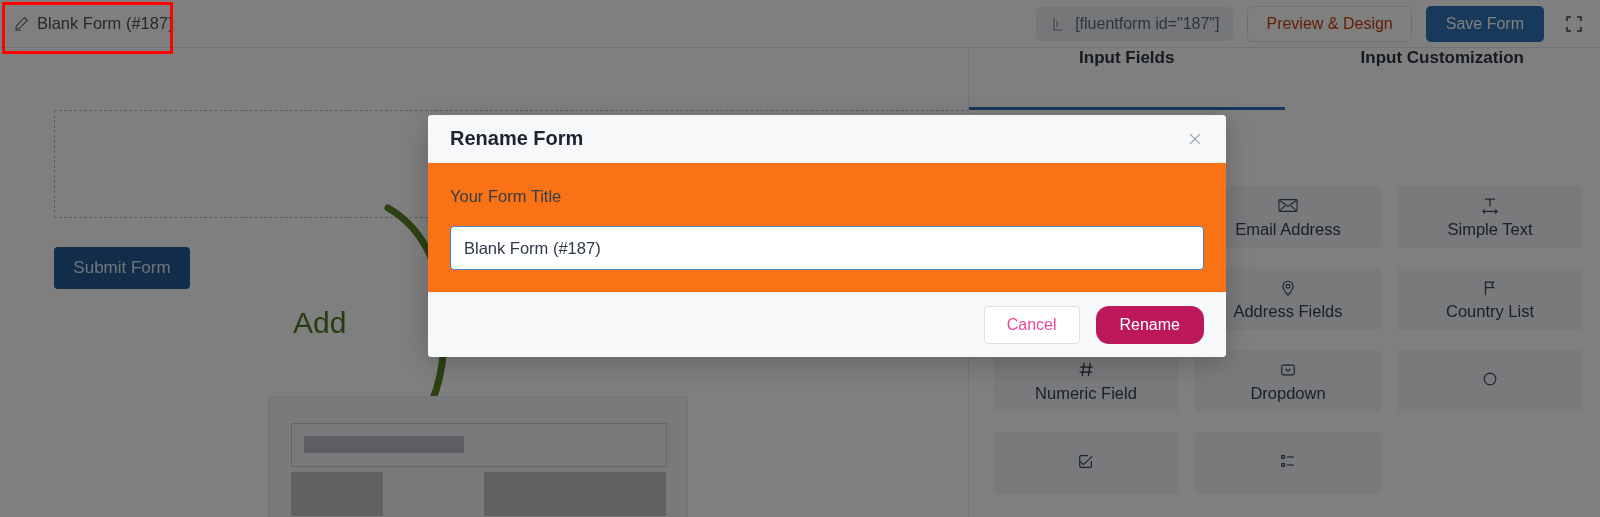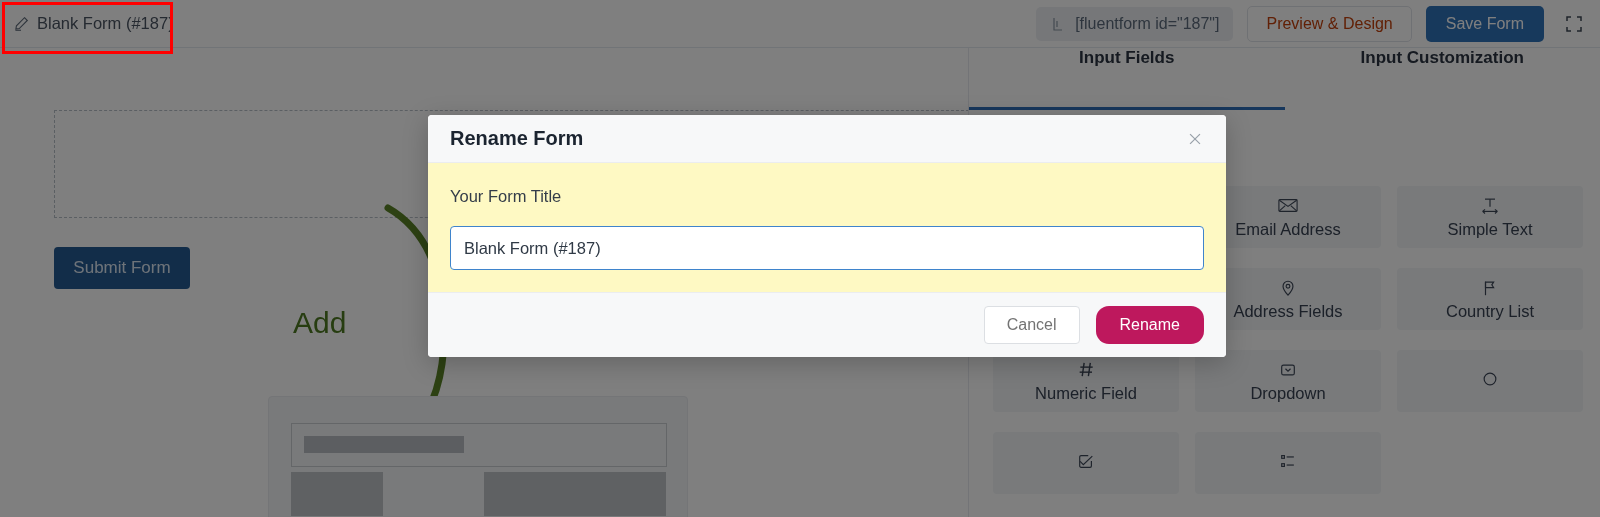--- a/index.html
+++ b/index.html
@@ -136,34 +136,34 @@
   .modal-header {
     height: 48px; background: #f7f8f9; border-bottom: 1px solid #ebedef;
     display: flex; align-items: center; padding: 0 22px; position: relative; font-weight: bold;
   }
   .modal-title { font-size: 20px; color: #1b2430; }
   .modal-close {
     position: absolute; right: 20px; top: 50%; transform: translateY(-50%);
     width: 22px; height: 22px; color: #98a0a9; cursor: pointer;
     display: flex; align-items: center; justify-content: center;
   }
-  .modal-body { padding: 24px 22px 22px 22px; background: #fef9c3; }
+  .modal-body { padding: 24px 22px 22px 22px; background: #f97316; }
   .field-label-lg { font-size: 16.5px; color: #343d49; margin-bottom: 20px; }
   .text-input {
     width: 100%; height: 44px; border: 1px solid #3f84cc; border-radius: 4px;
     padding: 0 13px; font-size: 16.5px; color: #303a46;
     font-family: "Liberation Sans", sans-serif; outline: none; background: #fff;
   }
   .modal-footer {
     background: #f7f8f9; border-top: 1px solid #ebedef;
     padding: 13px 22px; display: flex; justify-content: flex-end; gap: 16px;
   }
   .btn-cancel {
     height: 38px; padding: 8px 22px; border: 1px solid #dcdfe3; border-radius: 4px;
-    background: #ffffff; font-size: 16px; color: #737373; cursor: pointer;
+    background: #ffffff; font-size: 16px; color: #ec4899; cursor: pointer;
     font-family: "Liberation Sans", sans-serif;
   }
   .btn-rename {
     height: 38px; padding: 0 24px; border: none; border-radius: 13px;
     background: #be185d; font-size: 16px; color: #ffffff; cursor: pointer;
     font-family: "Liberation Sans", sans-serif;
   }
 
   
   .annot-box {

